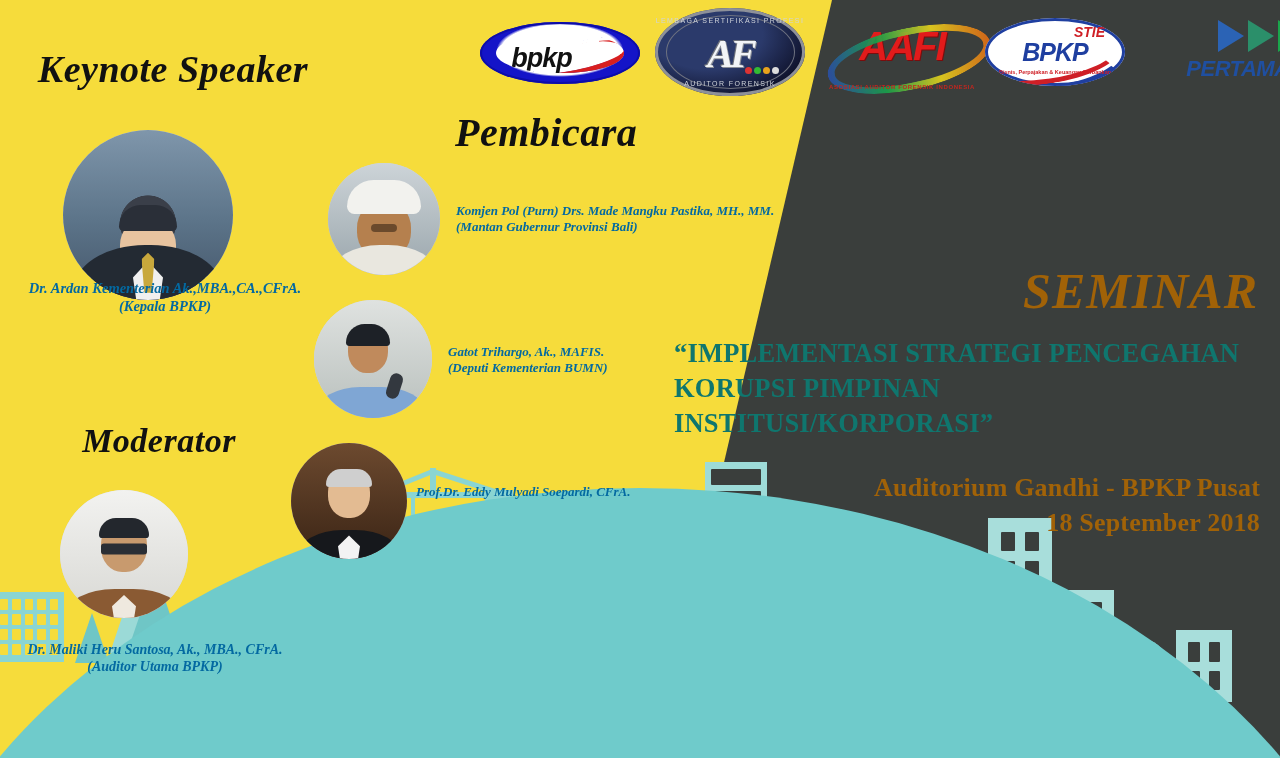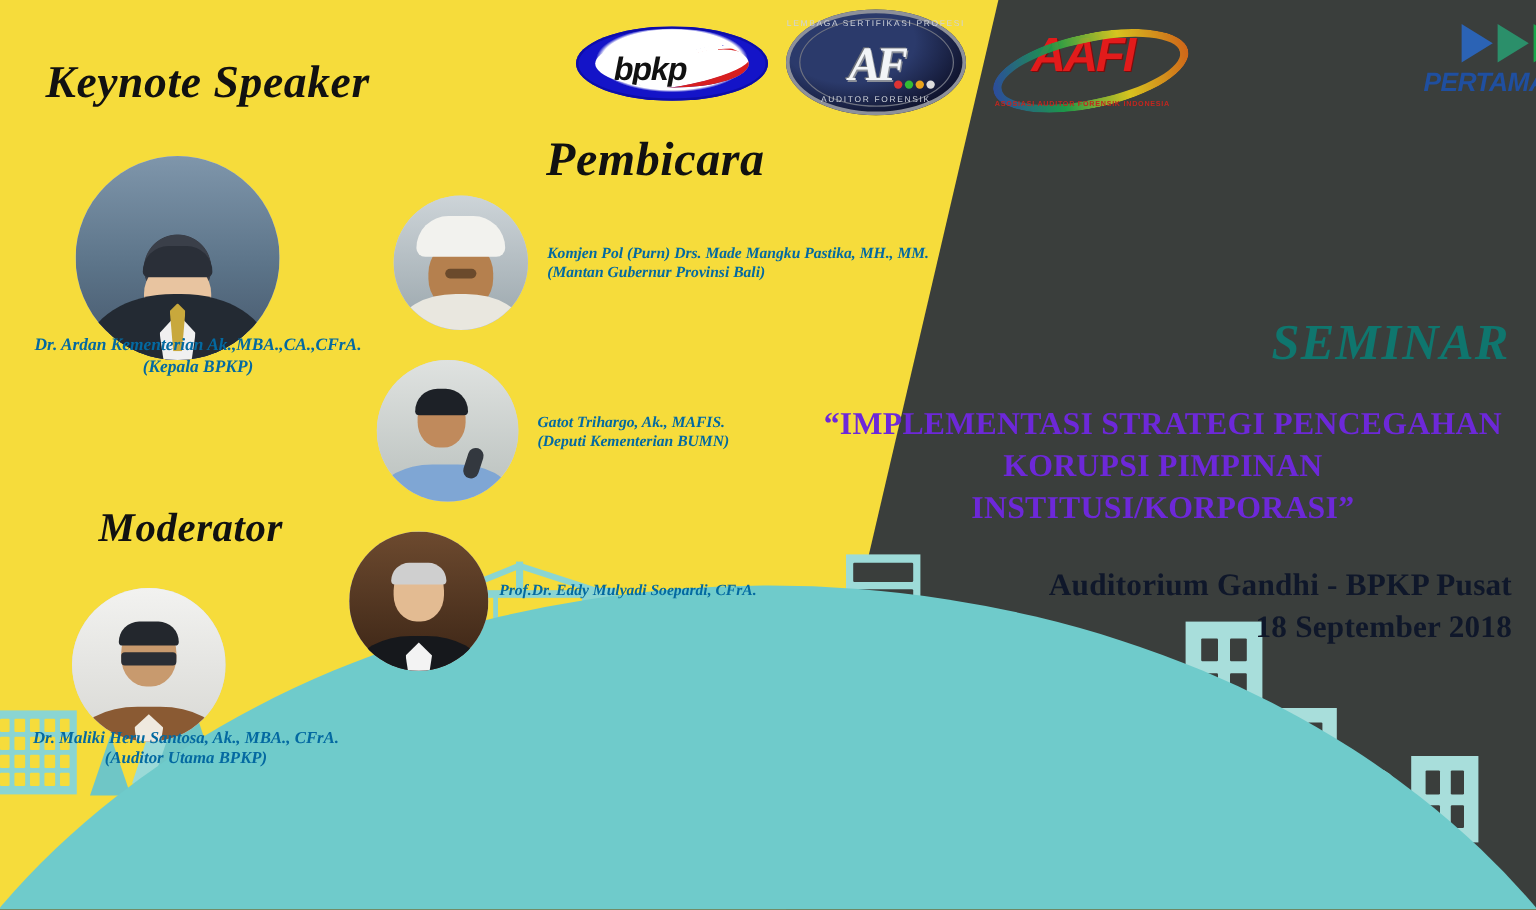--- a/index.html
+++ b/index.html
@@ -46,29 +46,29 @@
 
   .cap{
     position:absolute;font-weight:bold;font-style:italic;color:#0369a1;
     line-height:1.22;
   }
   .cap.ctr{text-align:center;}
   .cap .l2{display:block;}
 
   
   #seminar-label{
-    position:absolute;right:22px;top:262px;color:#0f766e;
-    font-size:42px;font-weight:bold;font-style:italic;letter-spacing:1px;
+    position:absolute;right:22px;top:262px;color:#a16207;
+    font-size:50px;font-weight:bold;font-style:italic;letter-spacing:1px;
   }
   #seminar-title{
-    position:absolute;right:16px;top:336px;width:590px;text-align:center;
-    color:#6d28d9;font-size:26.5px;font-weight:bold;line-height:1.32;letter-spacing:.2px;
+    position:absolute;right:16px;top:336px;width:590px;text-align:left;
+    color:#0f766e;font-size:26.5px;font-weight:bold;line-height:1.32;letter-spacing:.2px;
   }
   #event-venue,#event-date{
-    position:absolute;right:20px;color:#0f172a;font-size:26px;font-weight:bold;
+    position:absolute;right:20px;color:#a16207;font-size:26px;font-weight:bold;
     letter-spacing:.2px;text-align:right;white-space:nowrap;
   }
   #event-venue{top:473px;}
   #event-date{top:508px;}
 
   
   .logo{position:absolute;}
   
   #logo-bpkp{left:480px;top:22px;width:160px;height:62px;}
   .bpkp-oval{position:absolute;inset:0;border-radius:50%;
@@ -396,20 +396,29 @@
     </div>
     <div class="af-arc b">AUDITOR FORENSIK</div>
   </div>
 
   <div class="logo" id="logo-aafi">
     <div class="aafi-txt">AAFI</div>
     <div class="aafi-orbit"></div>
     <div class="aafi-tag">ASOSIASI AUDITOR FORENSIK INDONESIA</div>
   </div>
 
+  <div class="logo" id="logo-stie">
+    <div class="stie-oval">
+      <div class="stie-sw"></div>
+      <div class="stie-sw r"></div>
+      <div class="stie-s">STIE</div>
+      <div class="stie-b">BPKP</div>
+      <div class="stie-t">Bisnis, Perpajakan &amp; Keuangan Perbankan</div>
+    </div>
+  </div>
 
   <div class="logo" id="logo-pertamax">
     <div class="px-arrows">
         <i></i>
         <i></i>
         <i></i>
       </div>
     <div class="px-txt">PERTAMAX</div>
   </div>
 
@@ -477,21 +486,21 @@
 
   <div class="portrait" style="left:60px;top:490px;width:128px;height:128px;">
     <div class="ph" style="background:linear-gradient(#f2f2f0,#d8d8d4)"></div>
     <div style="position:absolute;left:50%;top:44%;transform:translate(-50%,-50%);width:46px;height:52px;border-radius:46%;background:#c89a6e;"></div>
     <div style="position:absolute;left:50%;top:30%;transform:translate(-50%,-50%);width:50px;height:20px;border-radius:22px 22px 4px 4px;background:#23272d;"></div>
     <div style="position:absolute;left:50%;top:46%;transform:translate(-50%,-50%);width:46px;height:11px;border-radius:3px;background:#2a2e35;"></div>
     <div style="position:absolute;left:50%;top:102%;transform:translate(-50%,-50%);width:118px;height:64px;border-radius:42% 42% 0 0;background:#8a5a33;"></div>
     <div style="position:absolute;left:50%;top:104%;transform:translate(-50%,-50%);width:24px;height:56px;background:#efe9df;clip-path:polygon(50% 0,100% 20%,70% 100%,30% 100%,0 20%);"></div>
   </div>
 
-  <div class="cap ctr" style="left:0;top:607px;width:310px;font-size:14px;">
+  <div class="cap ctr" style="left:0;top:641px;width:310px;font-size:14px;">
     <span>Dr. Maliki Heru Santosa, Ak., MBA., CFrA.</span>
     <span class="l2">(Auditor Utama BPKP)</span>
   </div>
 
   <div id="seminar-label">SEMINAR</div>
 
   <div id="seminar-title">
     <span>“IMPLEMENTASI STRATEGI PENCEGAHAN</span><br>
     <span>KORUPSI PIMPINAN INSTITUSI/KORPORASI”</span>
   </div>

